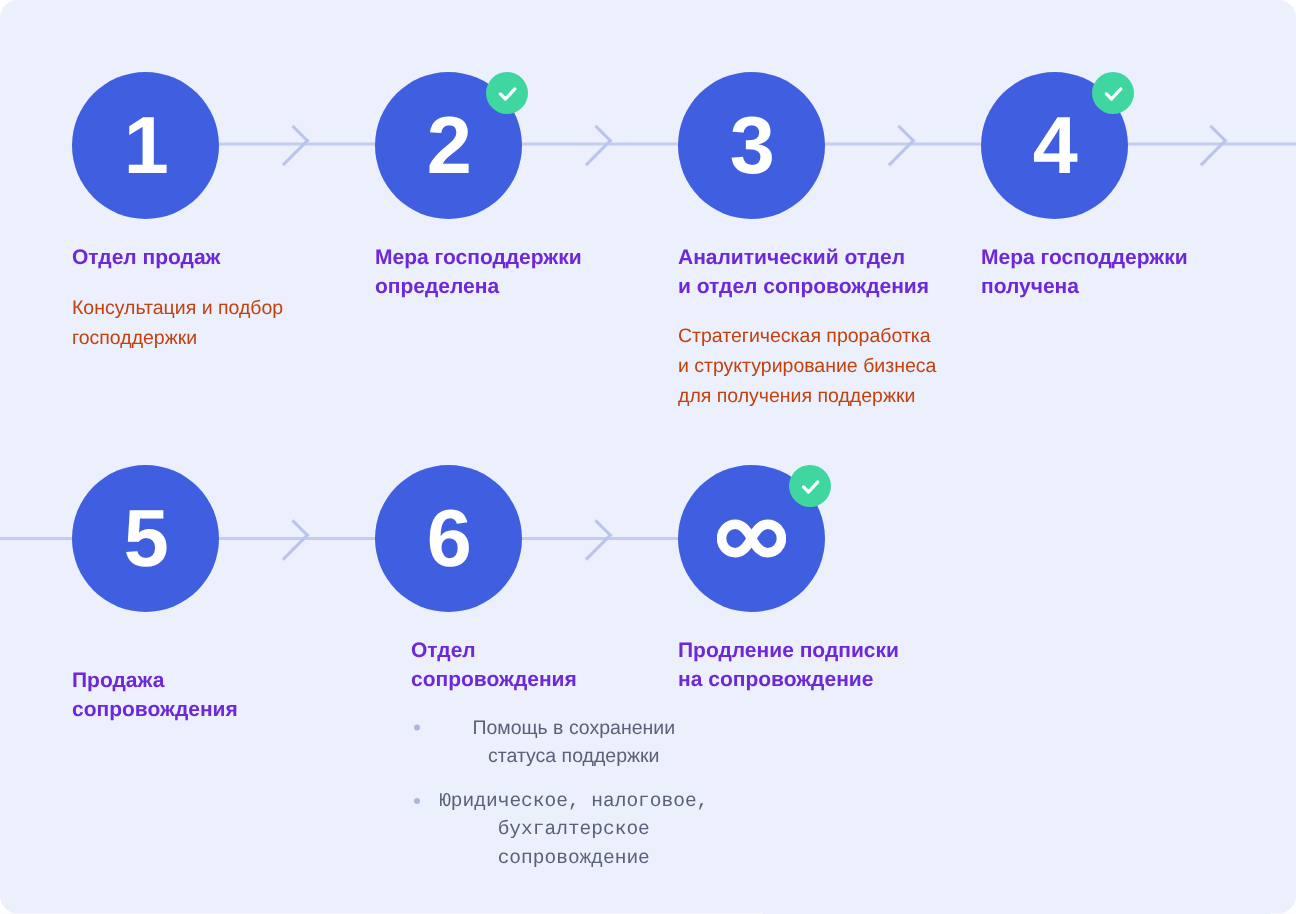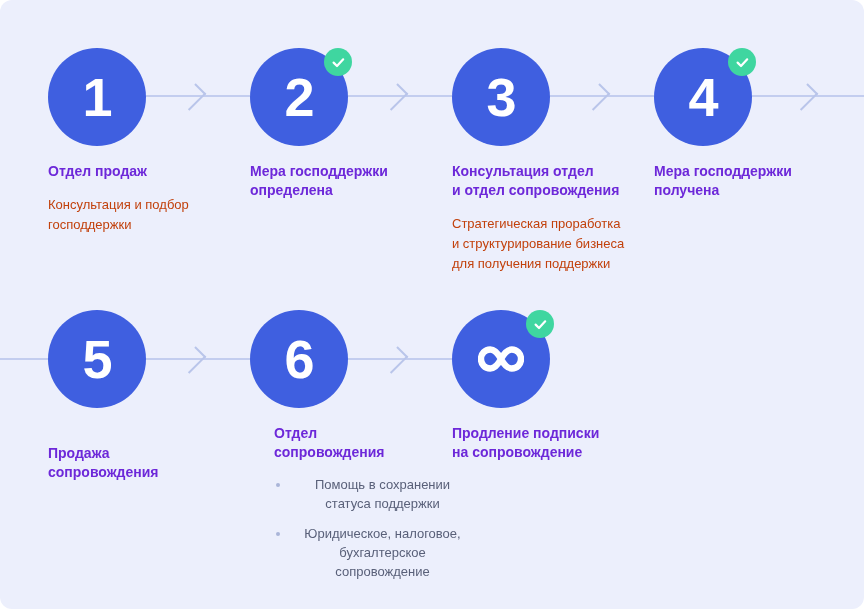--- a/index.html
+++ b/index.html
@@ -109,21 +109,21 @@
   .caption .bullets li {
     position: relative;
     font-size: 13px;
     line-height: 19px;
     color: #596079;
     padding-left: 17px;
     margin-bottom: 11px;
     white-space: pre-line;
     text-align: center;
   }
-  .caption .bullets li:last-child { margin-bottom: 0; }
+  .caption .bullets li:last-child { margin-bottom: 0; font-family: Liberation Mono, monospace; }
   .caption .bullets li::before {
     content: "";
     position: absolute;
     left: 2px;
     top: 8px;
     width: 4px;
     height: 4px;
     border-radius: 50%;
     background: #aab5d8;
   }
@@ -192,21 +192,21 @@
     <p class="desc">Консультация и подбор
 господдержки</p>
   </div>
 
   <div class="caption" style="left:250px; top:162px; width:190px;">
     <p class="title">Мера господдержки
 определена</p>
   </div>
 
   <div class="caption" style="left:452px; top:162px; width:195px;">
-    <p class="title">Консультация отдел
+    <p class="title">Аналитический отдел
 и отдел сопровождения</p>
     <p class="desc">Стратегическая проработка
 и структурирование бизнеса
 для получения поддержки</p>
   </div>
 
   <div class="caption" style="left:654px; top:162px; width:190px;">
     <p class="title">Мера господдержки
 получена</p>
   </div>

